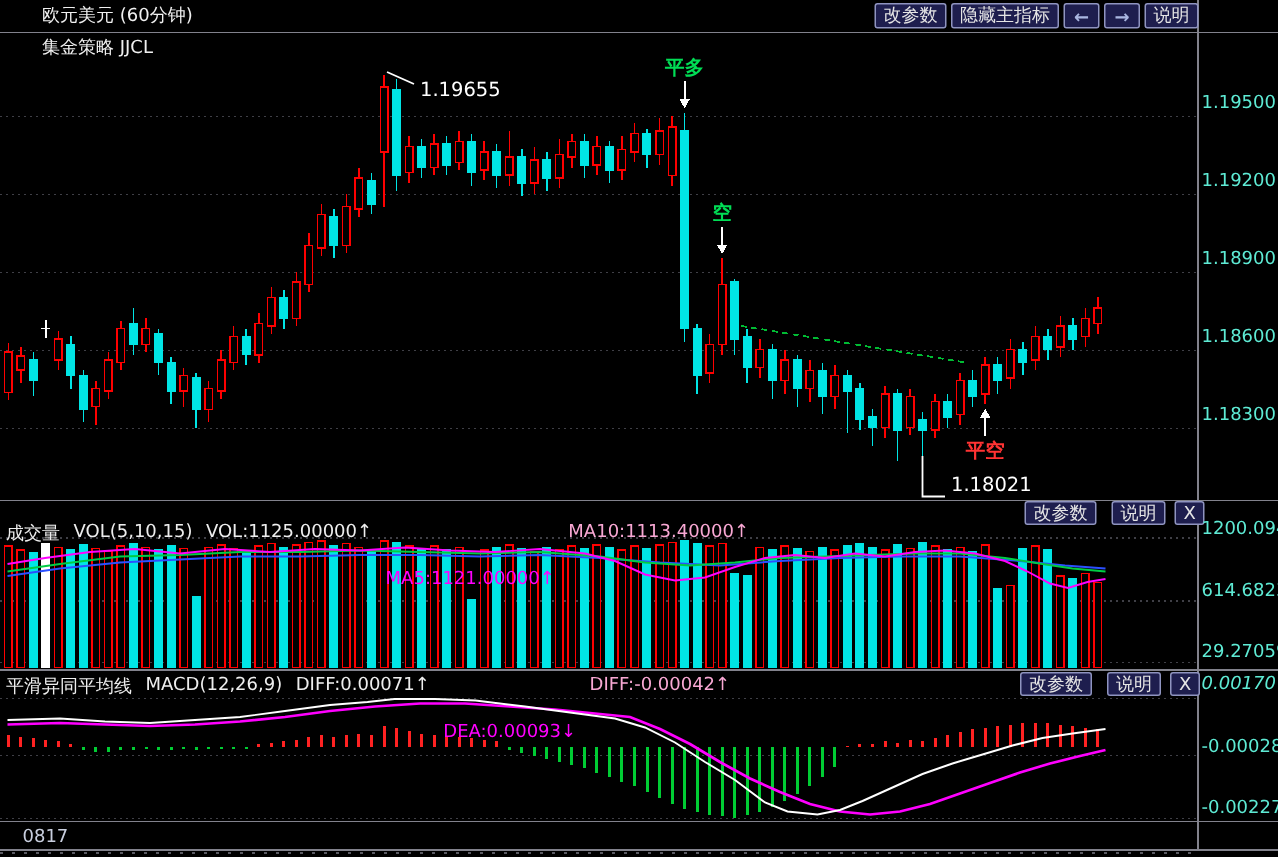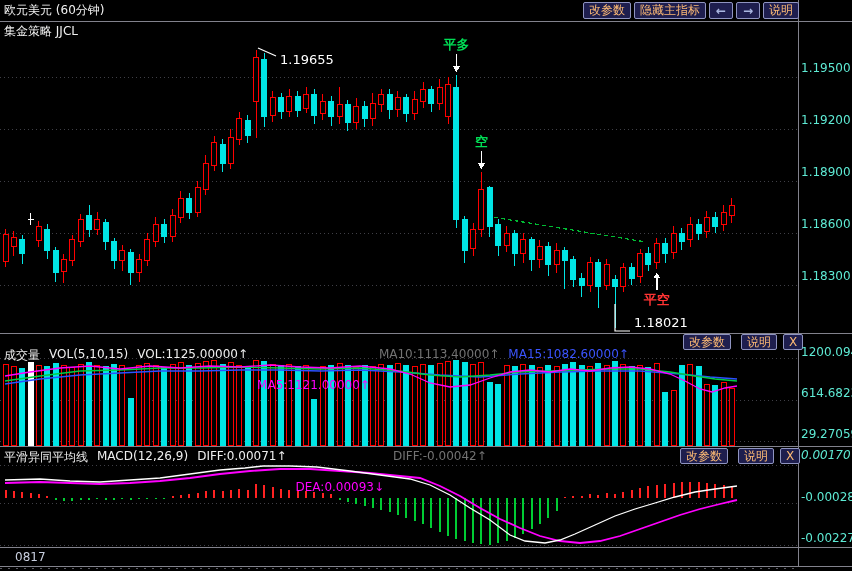--- a/index.html
+++ b/index.html
@@ -1,28 +1,28 @@
 <!DOCTYPE html>
 <html><head>
 <meta charset="utf-8">
 <style>
   html,body{margin:0;padding:0;background:#000;}
   body{width:852px;height:571px;overflow:hidden;position:relative;
        font-family:"DejaVu Sans","Liberation Sans",sans-serif;}
   #stage{position:absolute;left:0;top:0;width:852px;height:571px;background:#000;}
   svg{position:absolute;left:0;top:0;}
   .ovl{position:absolute;white-space:nowrap;font-size:12px;line-height:14px;}
-  .t-white{color:#f0f0f0;}
+  .t-white{color:#f0f0f0;margin-left:24px;}
   .t-gray{color:#c8cede;}
   .c-white{color:#eeeeee;}
   .c-magenta{color:#ff00ff;margin-top:31px;}
-  .c-green{color:#737373;}
+  .c-green{color:#f9a8d4;}
   .c-blue{color:#3b55ff;}
   .btn{display:inline-flex;align-items:center;justify-content:center;
-       background:#1e1e4e;border:1px solid #8f94c0;color:#fdba74;
+       background:#1e1e4e;border:1px solid #8f94c0;color:#e5e5e5;
        font-size:12px;height:17px;padding:0 5px;box-sizing:border-box;
        border-radius:2px;cursor:default;}
   .btn-arrow{color:#a9b6e0;font-weight:bold;width:24px;padding:0;}
   .toolbar{position:absolute;display:flex;gap:3px;}
   .axis-label{position:absolute;left:801px;color:#5eead4;font-size:12px;white-space:nowrap;}
   .hdr-row{position:absolute;display:flex;gap:9px;font-size:12px;white-space:nowrap;}
 </style>
 </head>
 <body>
 
@@ -437,21 +437,20 @@
   <div class="axis-label" style="top:165px;">1.18900</div>
   <div class="axis-label" style="top:217px;">1.18600</div>
   <div class="axis-label" style="top:269px;">1.18300</div>
 
   <div class="hdr-row" style="left:4px;top:347px;">
     <span class="c-white">成交量</span>
     <span class="c-white">VOL(5,10,15)</span>
     <span class="c-white">VOL:1125.00000↑</span>
     <span class="c-magenta">MA5:1121.00000↑</span>
     <span class="c-green">MA10:1113.40000↑</span>
-    <span class="c-blue">MA15:1082.60000↑</span>
   </div>
   <div class="toolbar" style="left:683px;top:334px;">
     <div class="btn" style="height:16px;">改参数</div>
     <div class="btn" style="height:16px;margin-left:7px;">说明</div>
     <div class="btn" style="height:16px;margin-left:3px;">X</div>
   </div>
   <div class="axis-label" style="top:345px;">1200.0941</div>
   <div class="axis-label" style="top:386px;">614.68235</div>
   <div class="axis-label" style="top:427px;">29.27059</div>
 

